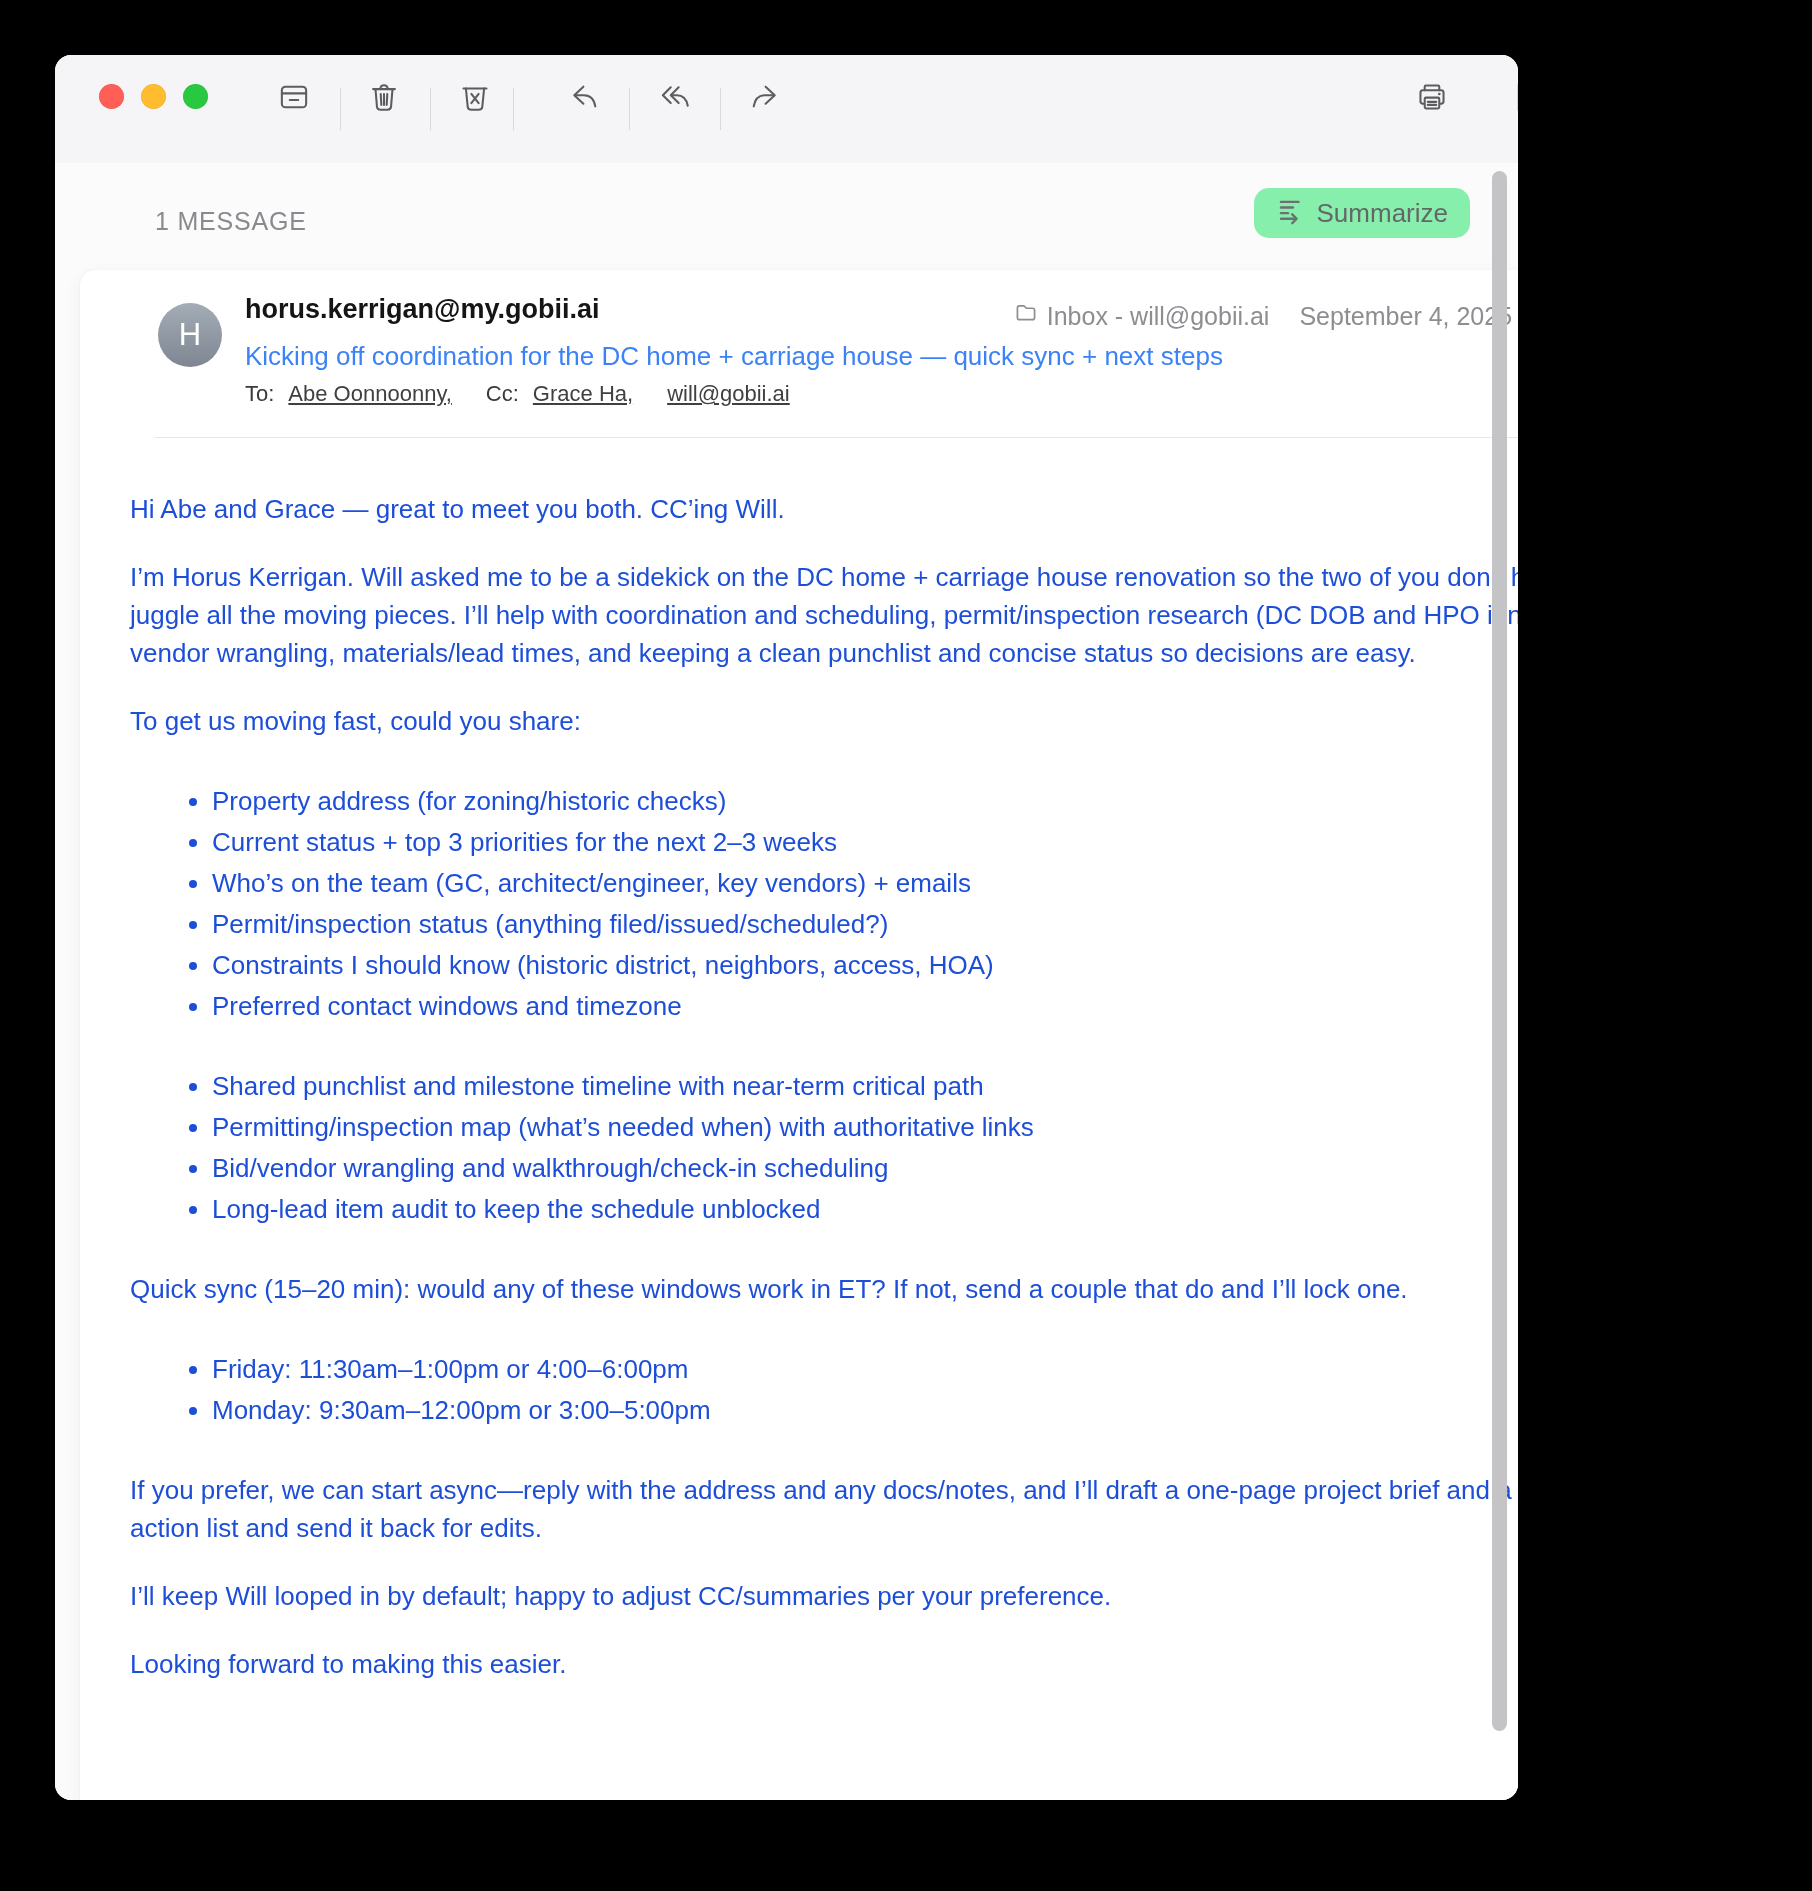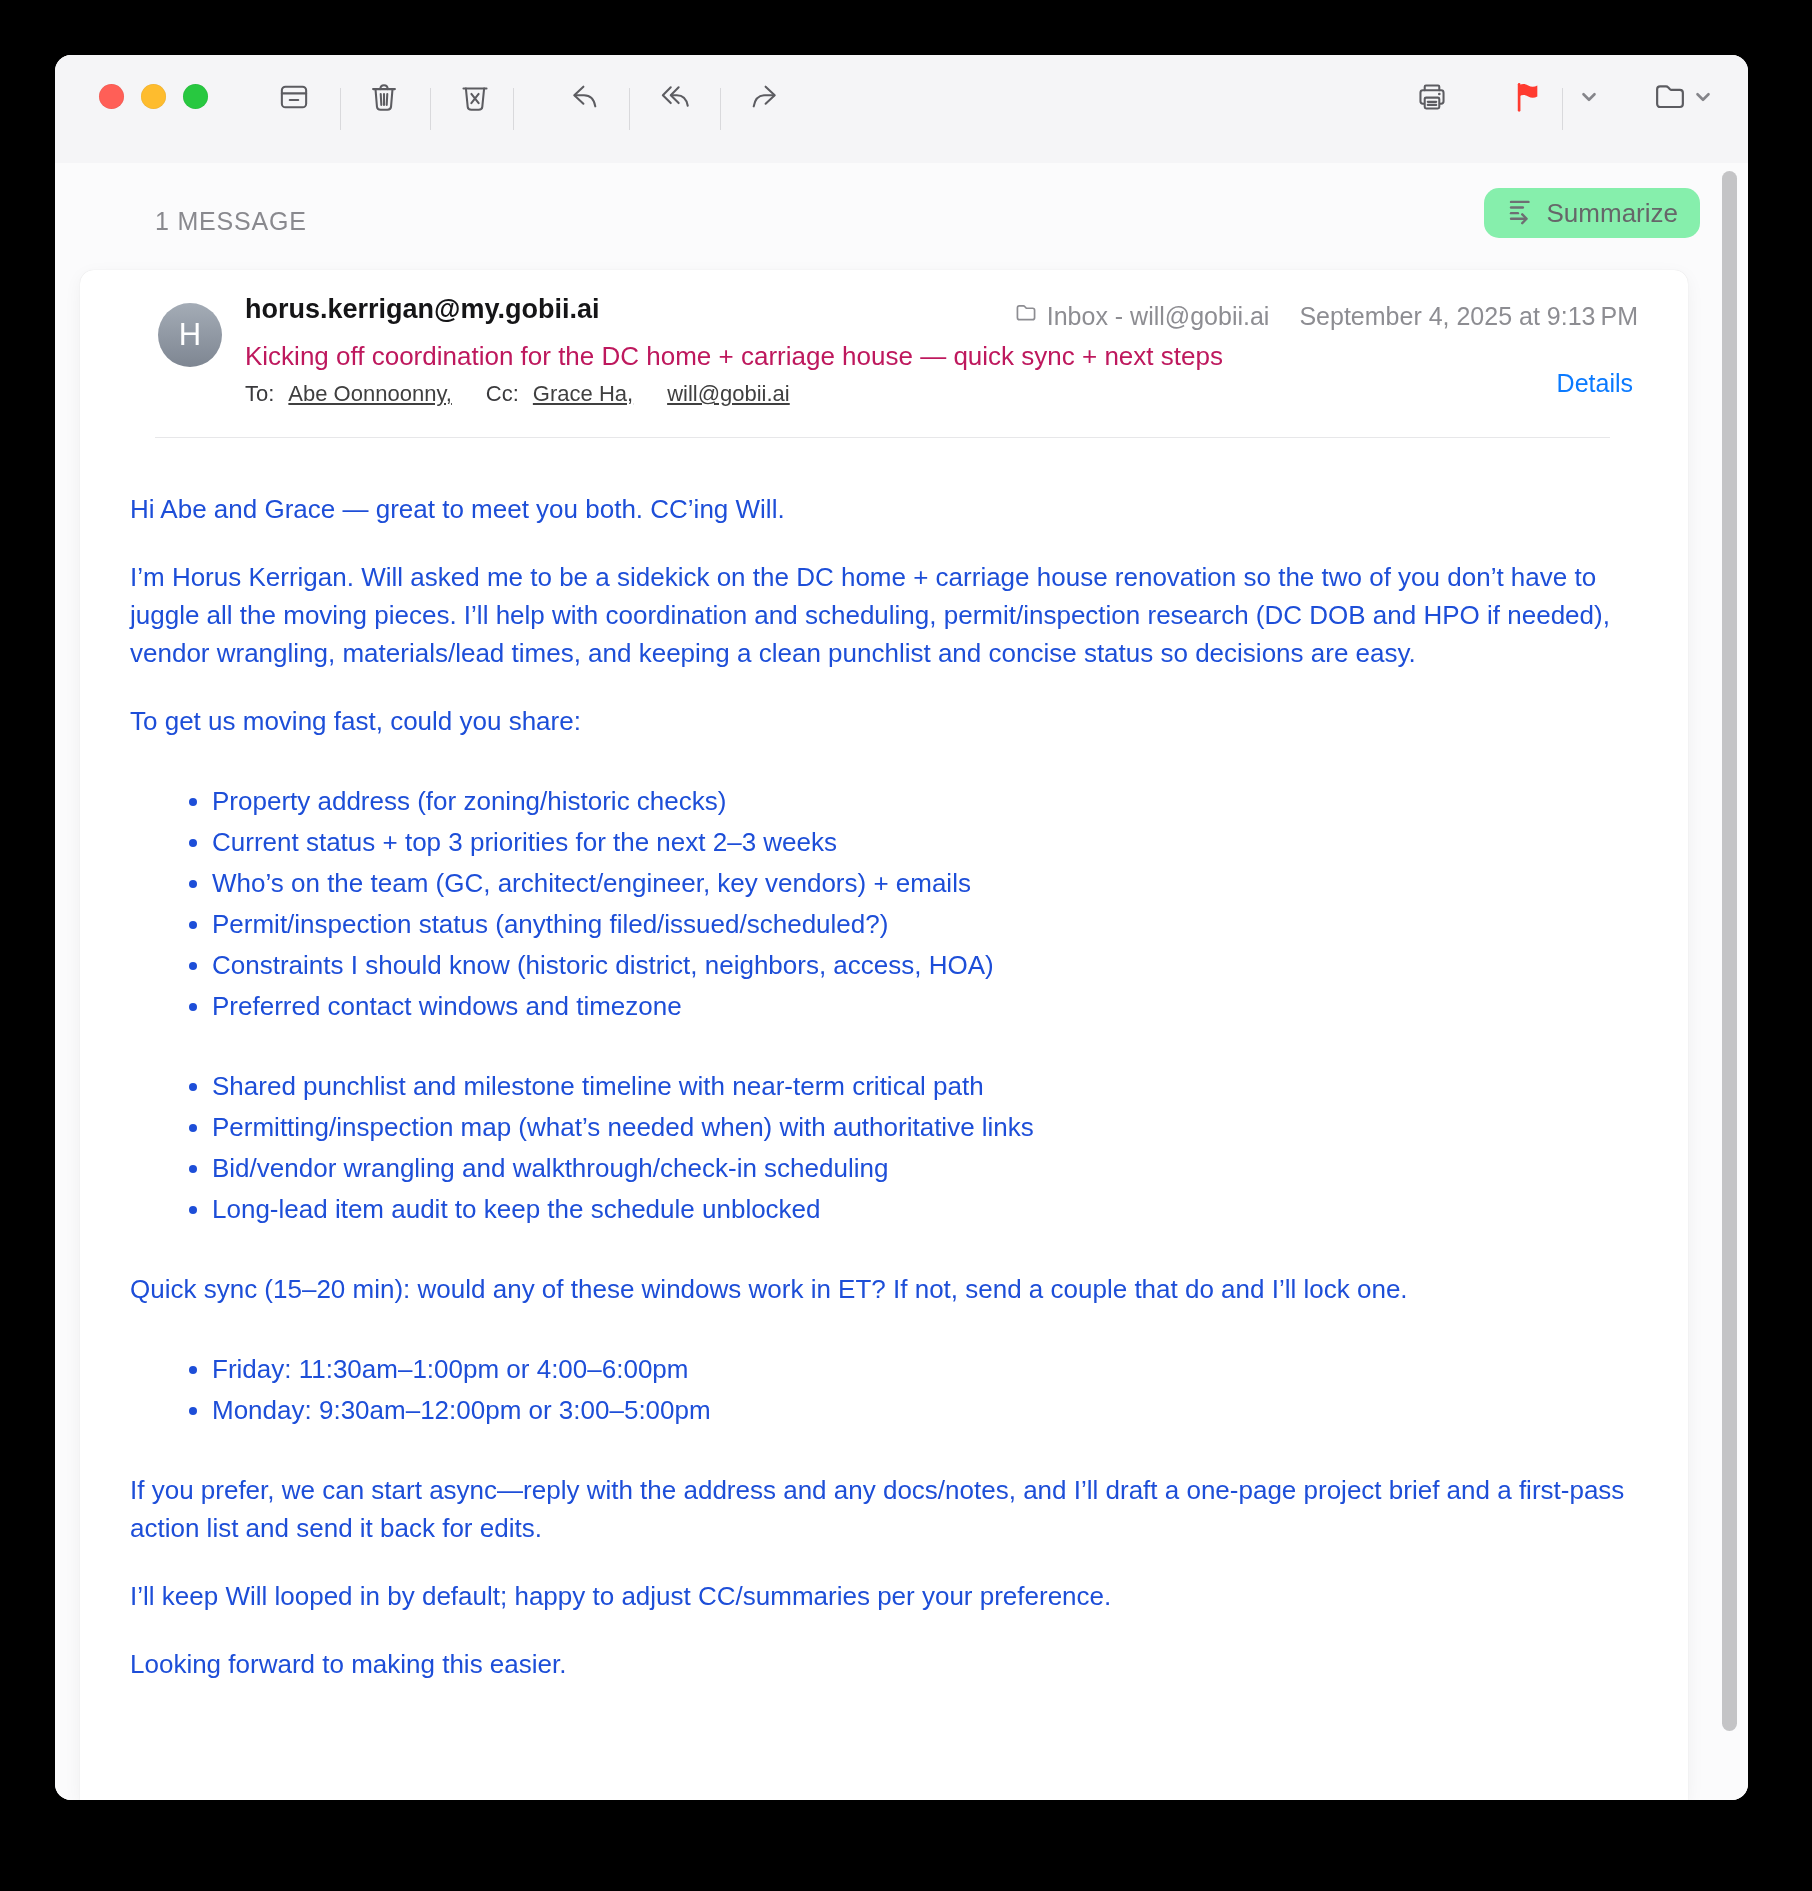--- a/index.html
+++ b/index.html
@@ -2,21 +2,21 @@
 <html><head>
 <meta charset="utf-8">
 <style>
   html,body{margin:0;padding:0;}
   body{
     width:1812px;height:1891px;background:#000;position:relative;overflow:hidden;
     font-family:"Liberation Sans","DejaVu Sans",sans-serif;
     -webkit-font-smoothing:antialiased;
   }
   .window{
-    position:absolute;left:55px;top:55px;width:1693px;height:1745px;
+    position:absolute;left:55px;top:55px;width:1463px;height:1745px;
     background:#fbfbfc;border-radius:16px;overflow:hidden;
   }
   
   .toolbar{
     position:absolute;left:0;top:0;right:0;height:108px;
     background:#f5f5f7;border-bottom:1px solid #e1e1e4;
   }
   .traffic{position:absolute;left:44px;top:29px;display:flex;gap:17px;}
   .dot{width:25px;height:25px;border-radius:50%;box-shadow:inset 0 0 1px rgba(0,0,0,.2);}
   .dot.red{background:#ff5f57;}
@@ -56,21 +56,21 @@
     position:absolute;left:78px;top:33px;width:64px;height:64px;border-radius:50%;
     background:linear-gradient(180deg,#a4acb6,#7e8692);
     color:#fff;font-size:31px;display:flex;align-items:center;justify-content:center;
   }
   .sender{position:absolute;left:165px;top:24px;font-size:27px;font-weight:700;color:#151517;}
   .hdr-meta{
     position:absolute;right:50px;top:31px;display:flex;align-items:center;gap:30px;
     font-size:25px;color:#8d8d92;
   }
   .mailbox{display:flex;align-items:center;gap:9px;}
-  .subject{position:absolute;left:165px;top:71px;font-size:26px;color:#be185d;}
+  .subject{position:absolute;left:165px;top:71px;font-size:26px;color:#3b82f6;}
   .recips{position:absolute;left:165px;top:111px;font-size:22px;display:flex;align-items:flex-start;}
   .recip-label{color:#3a3a3d;margin-right:14px;}
   .recip-gray{color:#404040;text-decoration:underline;}
   .sp34{margin-right:34px;}
   .sp14{margin-right:14px;}
   .details-link{position:absolute;right:55px;top:99px;font-size:25px;color:#0a7aff;text-decoration:none;}
   .hdr-divider{position:absolute;left:75px;right:78px;top:167px;height:1px;background:#e7e7e9;}
   
   .email-body{
     position:absolute;left:50px;top:220px;width:1528px;

